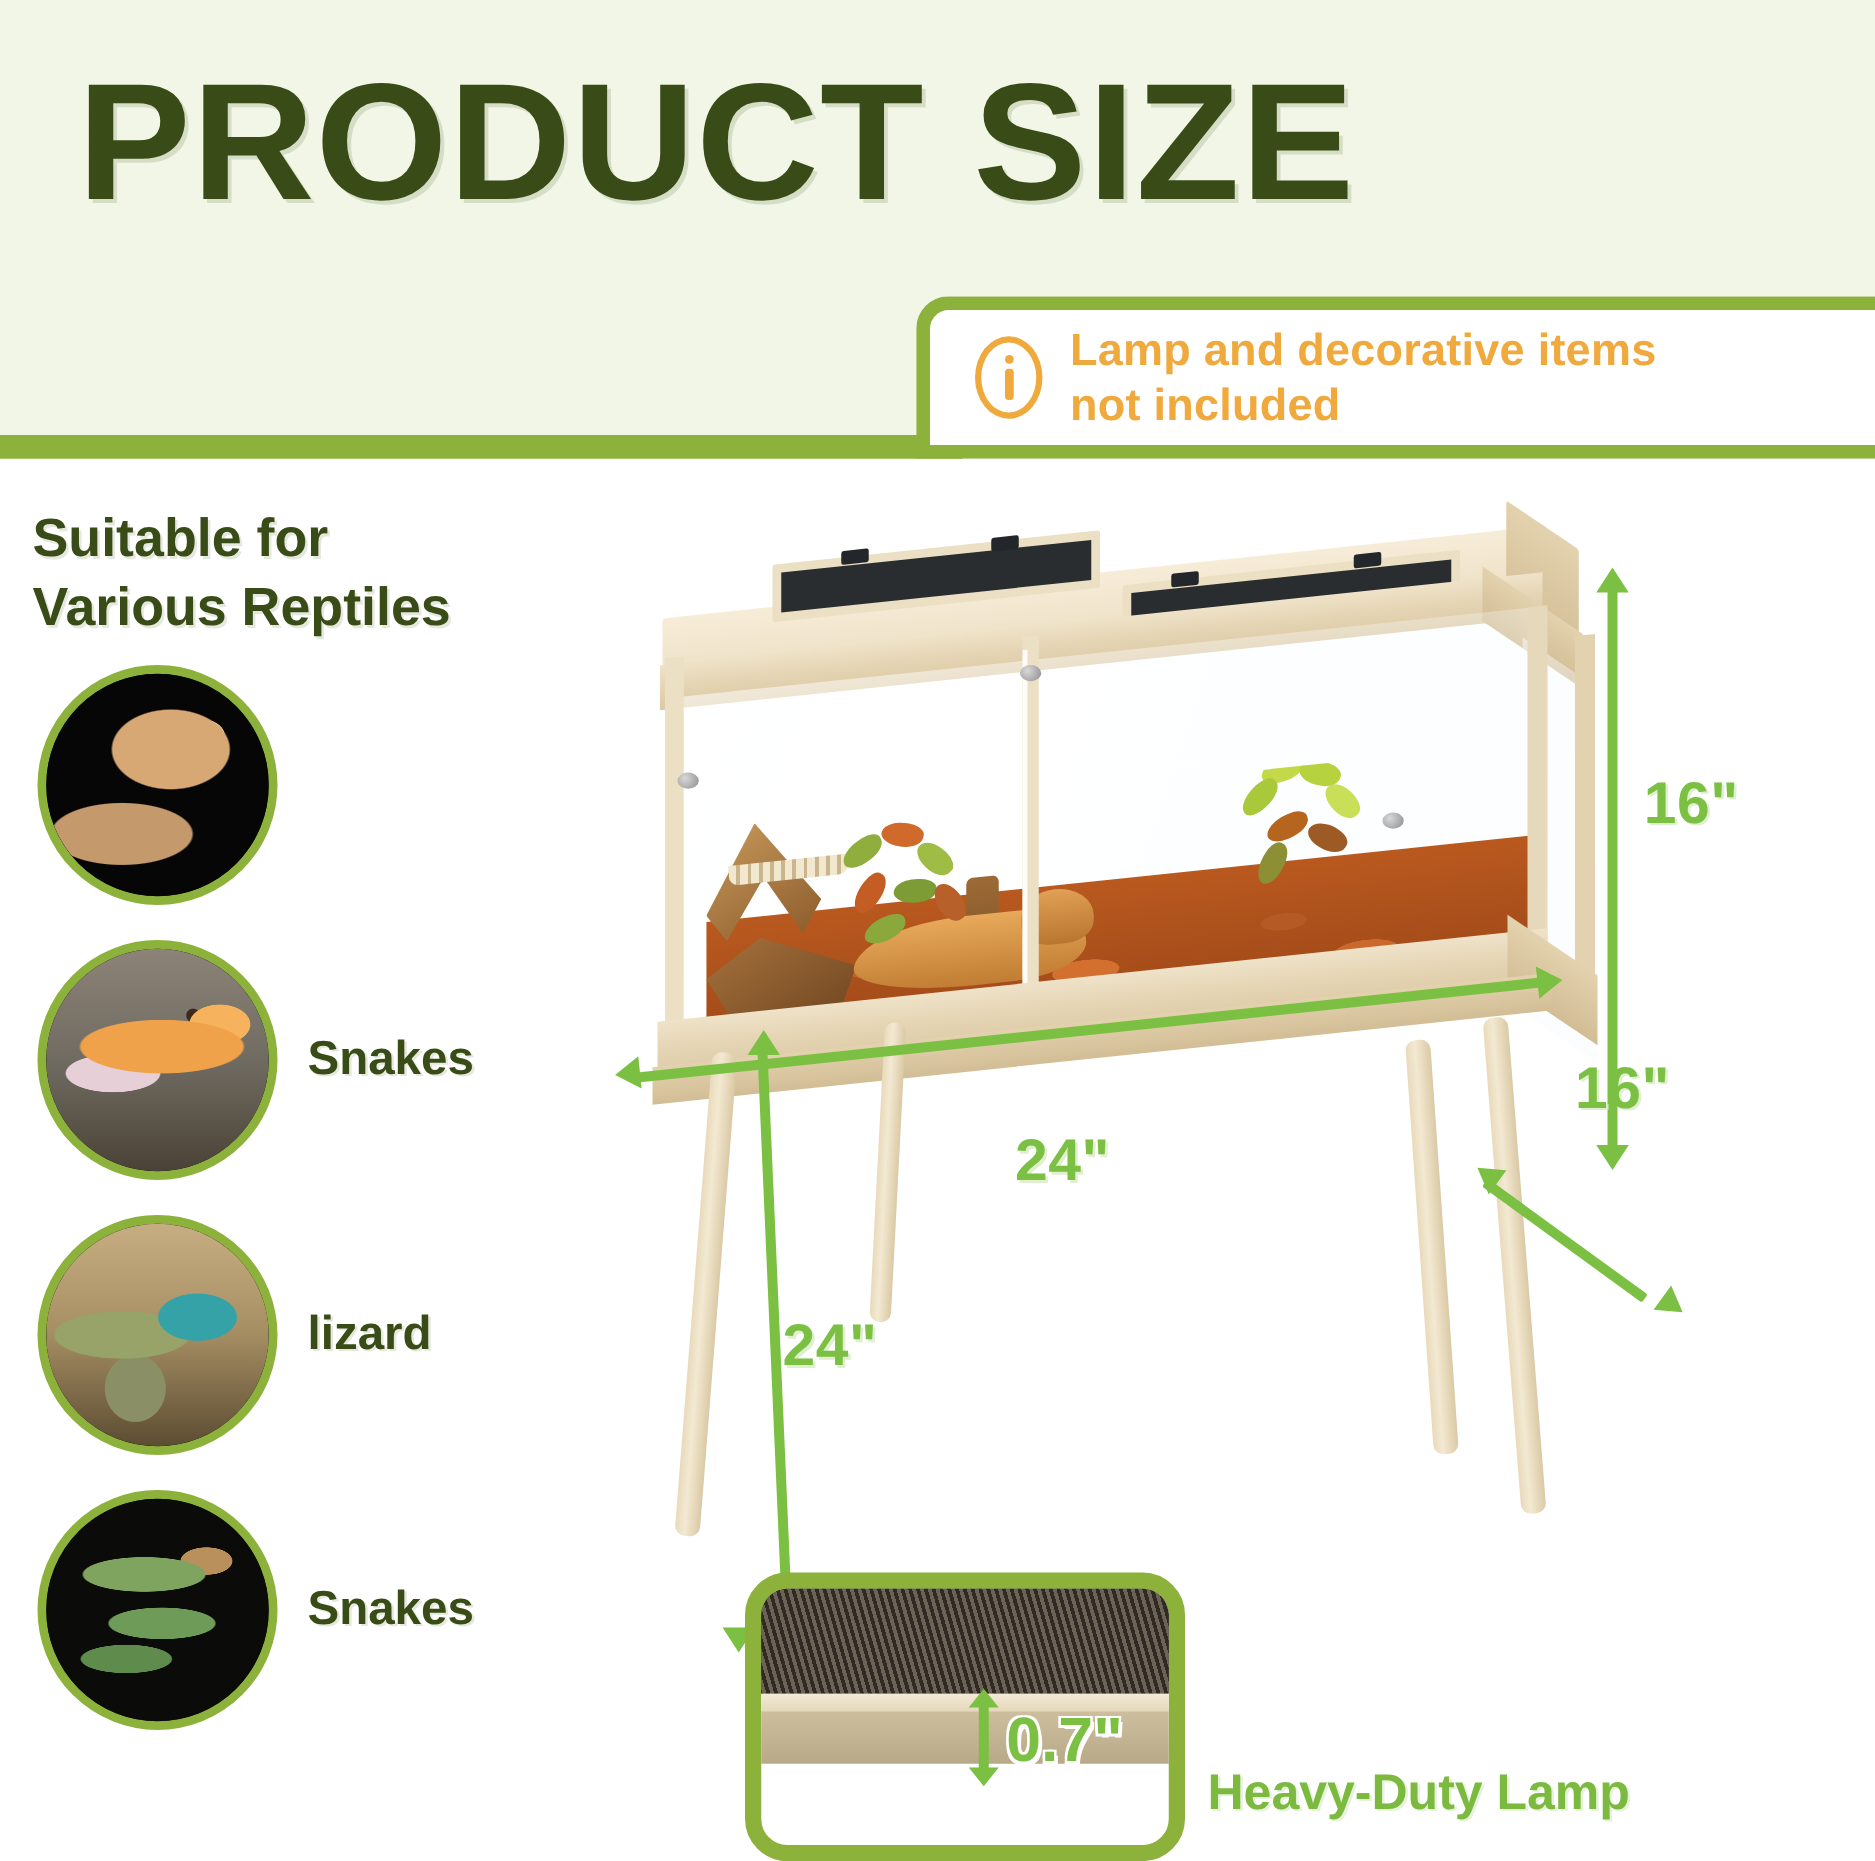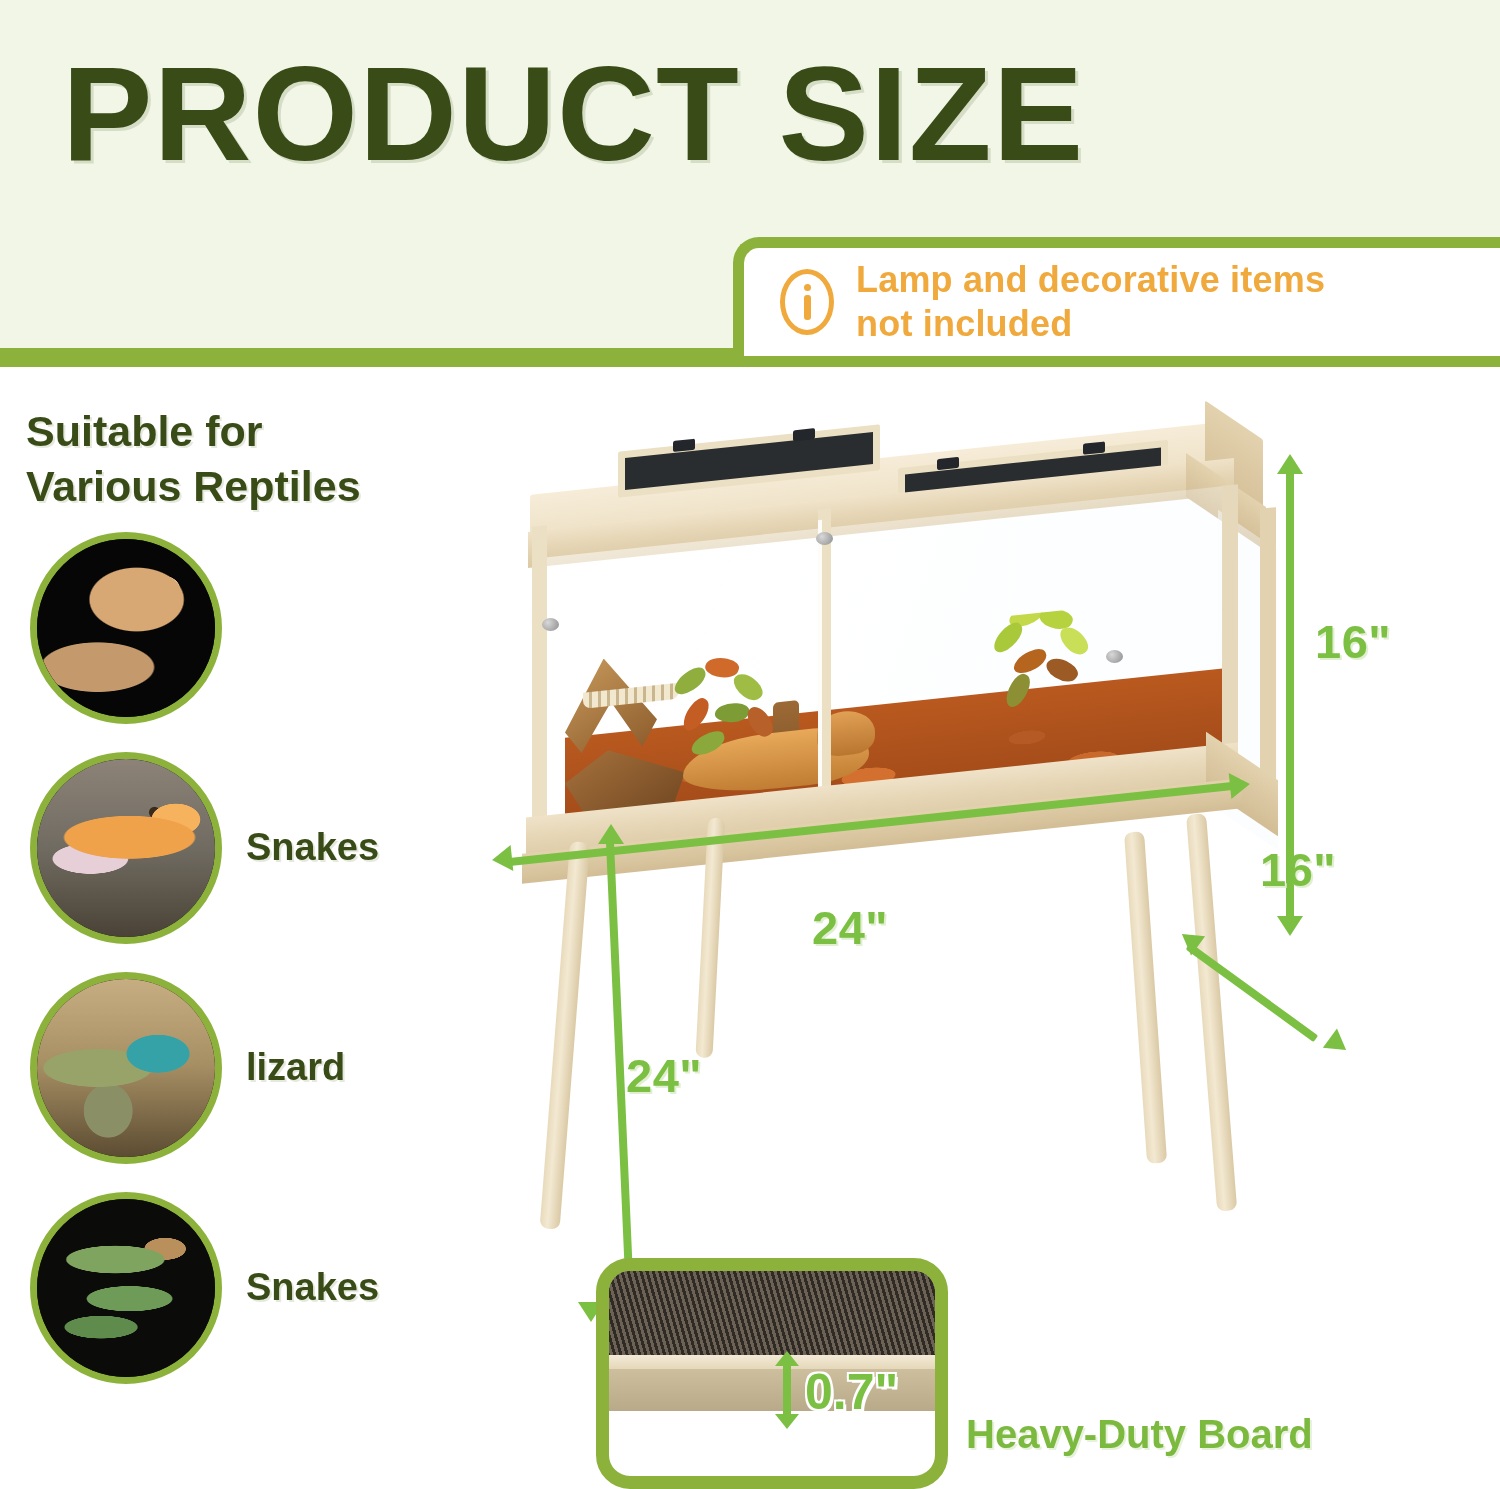--- a/index.html
+++ b/index.html
@@ -445,13 +445,13 @@
 <div id="board-callout">
   <div id="board-mesh"></div>
   <div id="board-edge-lt"></div>
   <div id="board-edge-dk"></div>
   <div id="bt-up"></div>
   <div id="board-thickness-arrow"></div>
   <div id="bt-dn"></div>
   <div id="board-thickness-label">0.7"</div>
 </div>
 
-<div id="board-caption">Heavy-Duty Board</div>
+<div id="board-caption">Heavy-Duty Lamp</div>
 
 </body></html>

